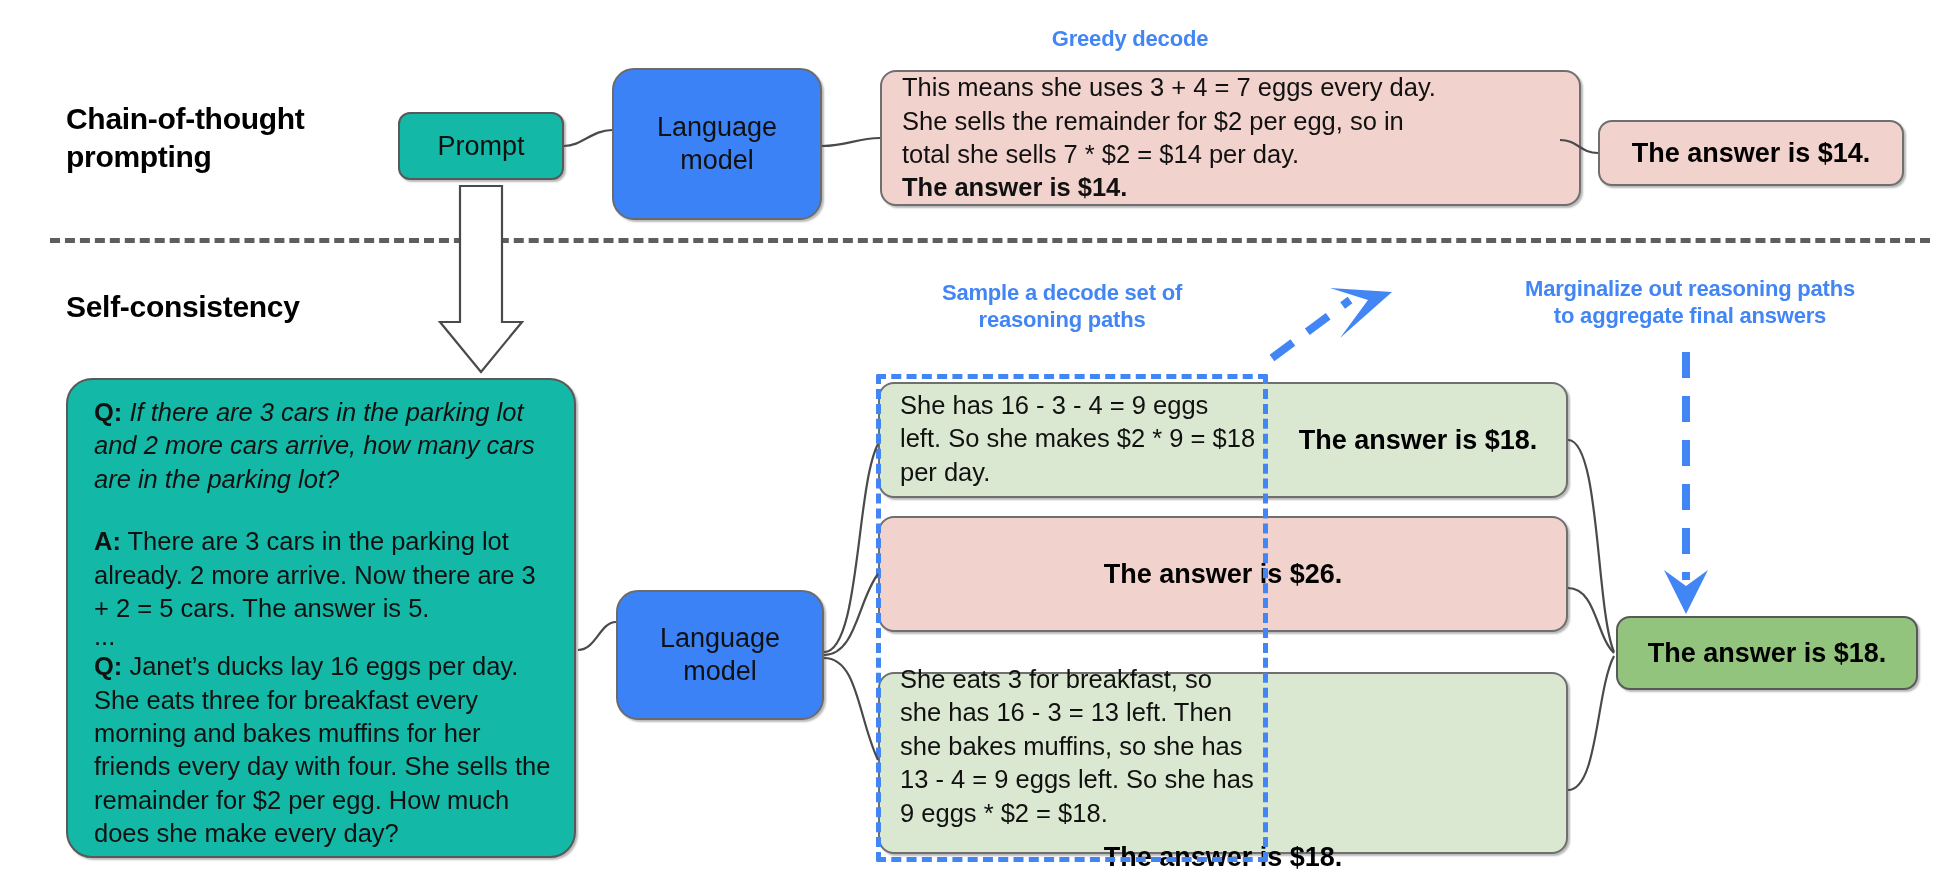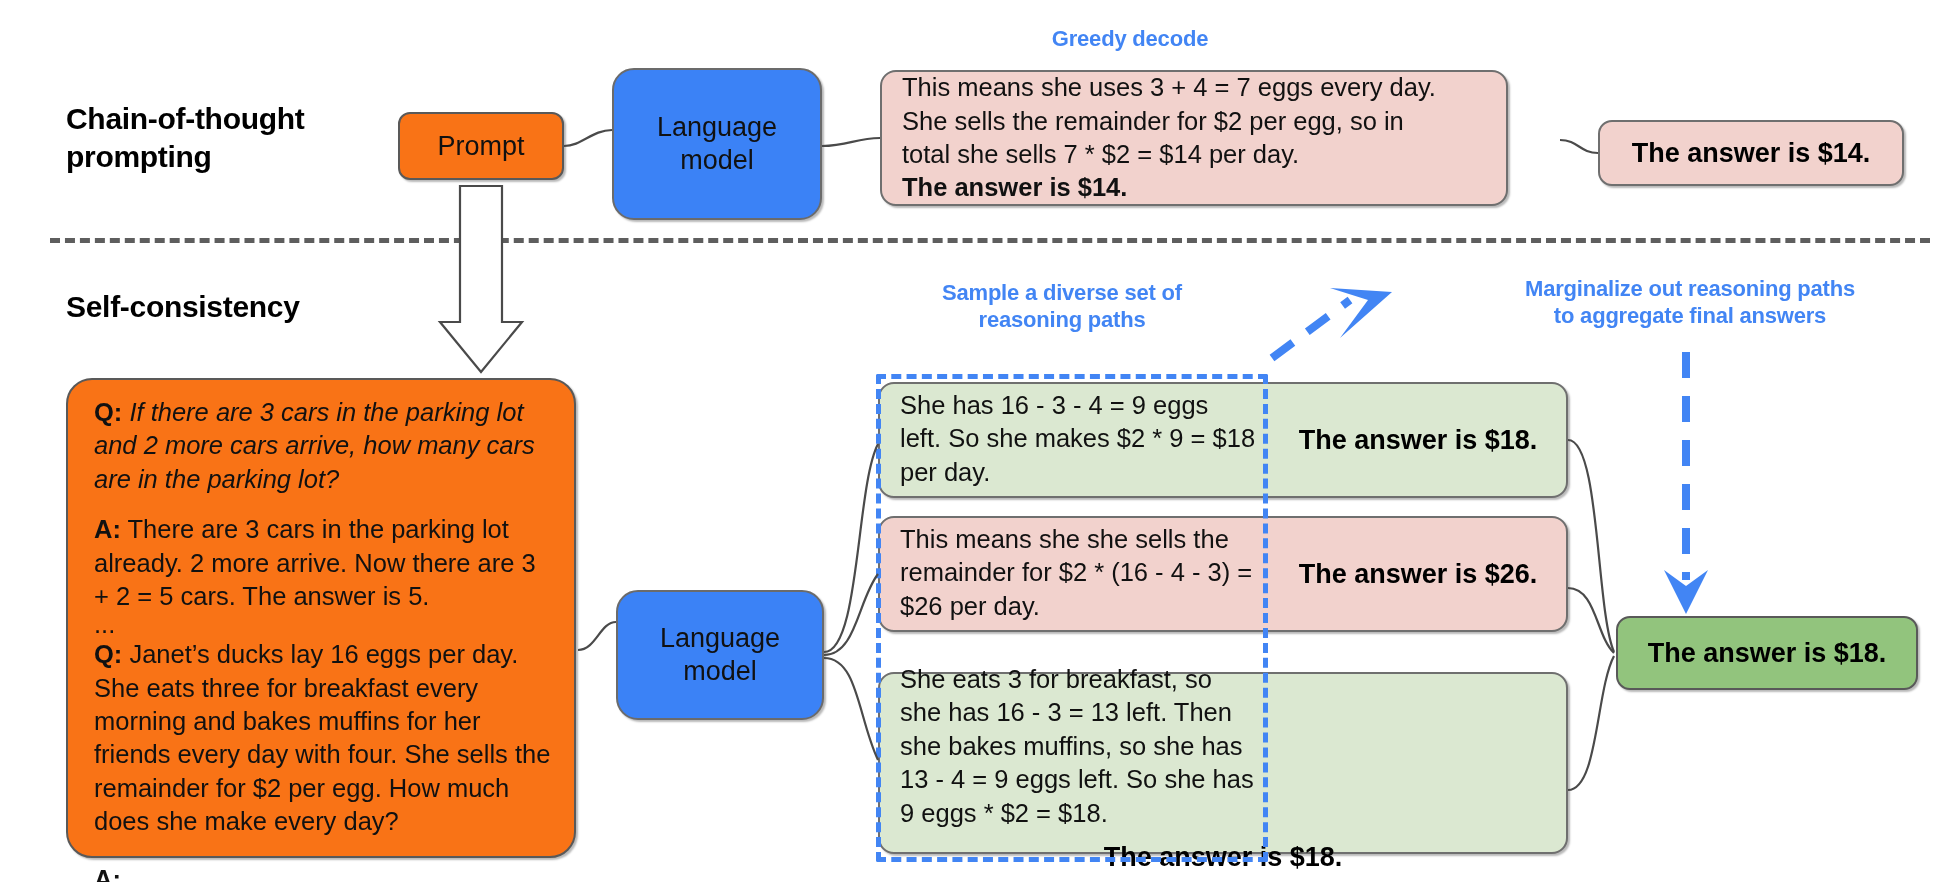--- a/index.html
+++ b/index.html
@@ -33,21 +33,21 @@
     font-size: 22px;
     line-height: 1.22;
     text-align: center;
     letter-spacing: -0.2px;
   }
 
   
   .box {
     border: 2px solid #595959;
     border-radius: 14px;
-    background: #f97316;
+    background: #14b8a6;
     box-sizing: border-box;
     display: flex;
     align-items: center;
     justify-content: center;
     font-size: 27px;
     color: #111111;
   }
   .box.shadowed { box-shadow: 2px 2px 2px rgba(0,0,0,0.28); }
   .box-gray { background: #3b82f6; border-color: #6b6b6b; }
   .box-pink { background: #f2d2cd; border-color: #6f6f6f; }
@@ -125,21 +125,21 @@
 
   <div class="abs box box-gray shadowed center-lines" style="left:612px; top:68px; width:210px; height:152px; border-radius:22px;">
     <span>Language</span>
     <span>model</span>
   </div>
 
   <div class="abs blue-caption" style="left:920px; top:26px; width:420px;">
     <span>Greedy decode</span>
   </div>
 
-  <div class="abs box box-pink shadowed" style="left:880px; top:70px; width:628px; height:136px; border-radius:16px; justify-content:flex-end;">
+  <div class="abs box box-pink shadowed" style="left:880px; top:70px; width:701px; height:136px; border-radius:16px; justify-content:flex-end;">
     <div class="para" style="padding:8px 16px 8px 20px;">
       <div>This means she uses 3 + 4 = 7 eggs every day.</div>
       <div>She sells the remainder for $2 per egg, so in</div>
       <div>total she sells 7 * $2 = $14 per day.</div>
       <div class="b">The answer is $14.</div>
     </div>
   </div>
 
   <div class="abs box box-pink shadowed" style="left:1598px; top:120px; width:306px; height:66px; border-radius:14px;">
     <span class="answer-strong">The answer is $14.</span>
@@ -148,21 +148,21 @@
   <div class="abs" style="left:50px; top:238px; width:1880px; height:0;">
     <div class="divider"></div>
   </div>
 
   <div class="abs section-title" style="left:66px; top:288px; width:360px;">
     <span>Self-consistency</span>
   </div>
 
   <div class="abs box shadowed" style="left:66px; top:378px; width:510px; height:480px; border-radius:26px; align-items:flex-start; justify-content:flex-start;">
     <div class="para" style="padding:16px 20px 10px 26px;">
-      <div style="margin-bottom:17px;">
+      <div style="margin-bottom:29px;">
         <span class="b">Q:</span>
         <span class="i">If there are 3 cars in the parking lot and 2 more cars arrive, how many cars are in the parking lot?</span>
       </div>
       <div style="">
         <span class="b">A:</span>
         <span>There are 3 cars in the parking lot already. 2 more arrive. Now there are 3 + 2 = 5 cars. The answer is 5.</span>
       </div>
       <div style="margin-bottom:2px; line-height:0.9;">...</div>
       <div style="margin-bottom:24px;">
         <span class="b">Q:</span>
@@ -171,42 +171,39 @@
       <div class="b">A:</div>
     </div>
   </div>
 
   <div class="abs box box-gray shadowed center-lines" style="left:616px; top:590px; width:208px; height:130px; border-radius:22px;">
     <span>Language</span>
     <span>model</span>
   </div>
 
   <div class="abs blue-caption" style="left:862px; top:280px; width:400px;">
-    <div>Sample a diverse set of</div>
+    <div>Sample a decode set of</div>
     <div>reasoning paths</div>
   </div>
 
   <div class="abs blue-caption" style="left:1440px; top:276px; width:500px; text-align:center;">
     <div>Marginalize out reasoning paths</div>
     <div>to aggregate final answers</div>
   </div>
 
   <div class="abs box box-green-lt shadowed split" style="left:878px; top:382px; width:690px; height:116px; border-radius:16px;">
     <div class="left" style="width:390px;">
       <div class="para">She has 16 - 3 - 4 = 9 eggs left. So she makes $2 * 9 = $18 per day.</div>
     </div>
     <div class="right">
       <span class="answer-strong">The answer is $18.</span>
     </div>
   </div>
 
   <div class="abs box box-pink shadowed split" style="left:878px; top:516px; width:690px; height:116px; border-radius:16px;">
-    <div class="left" style="width:390px;">
-      <div class="para">This means she she sells the remainder for $2 * (16 - 4 - 3) = $26 per day.</div>
-    </div>
     <div class="right">
       <span class="answer-strong">The answer is $26.</span>
     </div>
   </div>
 
   <div class="abs box box-green-lt shadowed split" style="left:878px; top:672px; width:690px; height:182px; border-radius:16px;flex-direction:column;">
     <div class="left" style="width:390px;">
       <div class="para">She eats 3 for breakfast, so she has 16 - 3 = 13 left. Then she bakes muffins, so she has 13 - 4 = 9 eggs left. So she has 9 eggs * $2 = $18.</div>
     </div>
     <div class="right">

